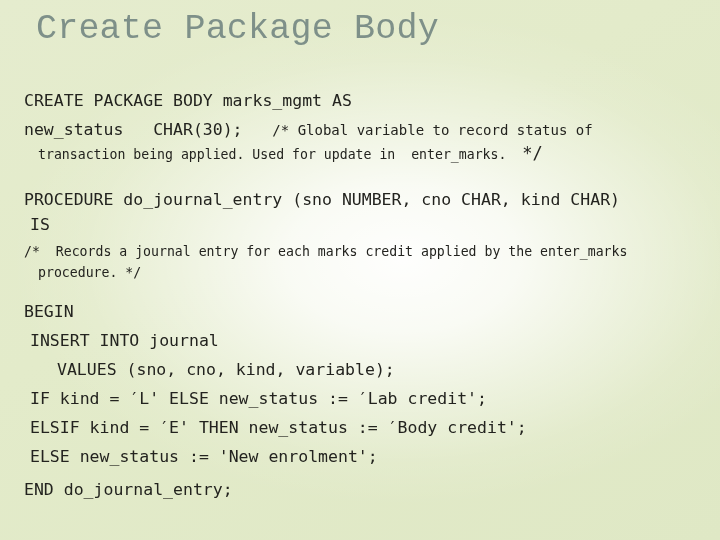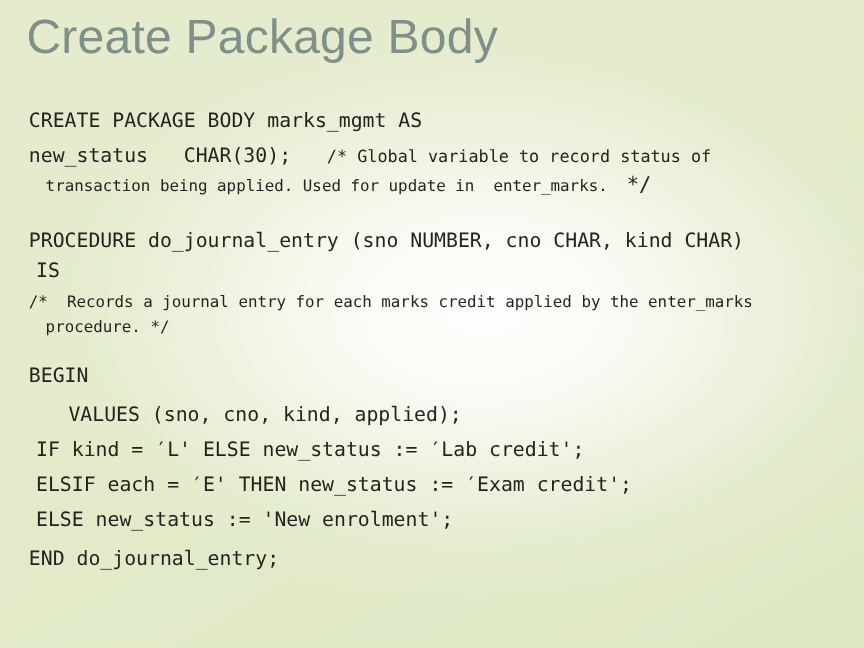--- a/index.html
+++ b/index.html
@@ -26,24 +26,24 @@
         rgba(255,255,255,0.42) 50%,
         rgba(255,255,255,0.10) 72%,
         rgba(255,255,255,0.00) 88%),
       linear-gradient(150deg, #e5ecce 0%, #e3ebca 40%, #dfe8c5 100%);
     overflow: hidden;
   }
 
   
   #slide-title {
     position: absolute;
-    left: 22px;
+    left: 36px;
     top: 9px;
-    font-family: Liberation Sans, sans-serif;
-    font-size: 40px;
+    font-family: Liberation Mono, monospace;
+    font-size: 35px;
     font-weight: 400;
     letter-spacing: 0.2px;
     color: #7e9089;
     white-space: nowrap;
   }
 
   
   #code-body {
     position: absolute;
     left: 0;
@@ -109,32 +109,33 @@
     <div class="code-line sz-cmt in-0">/*  Records a journal entry for each marks credit applied by the enter_marks</div>
 
     <div class="code-line sz-cmt in-ix">procedure. */</div>
 
     <div class="gap-md"></div>
 
     <div class="code-line sz-main in-0">BEGIN</div>
 
     <div class="gap-sm"></div>
 
+    <div class="code-line sz-main in-1">INSERT INTO journal</div>
 
     <div class="gap-sm"></div>
 
-    <div class="code-line sz-main in-2">VALUES (sno, cno, kind, applied);</div>
+    <div class="code-line sz-main in-2">VALUES (sno, cno, kind, variable);</div>
 
     <div class="gap-sm"></div>
 
     <div class="code-line sz-main in-1">IF kind = ′L' ELSE new_status := ′Lab credit';</div>
 
     <div class="gap-sm"></div>
 
-    <div class="code-line sz-main in-1">ELSIF each = ′E' THEN new_status := ′Exam credit';</div>
+    <div class="code-line sz-main in-1">ELSIF kind = ′E' THEN new_status := ′Body credit';</div>
 
     <div class="gap-sm"></div>
 
     <div class="code-line sz-main in-1">ELSE new_status := 'New enrolment';</div>
 
     <div class="gap-sm"></div>
 
 
     <div class="gap-sm"></div>
 

